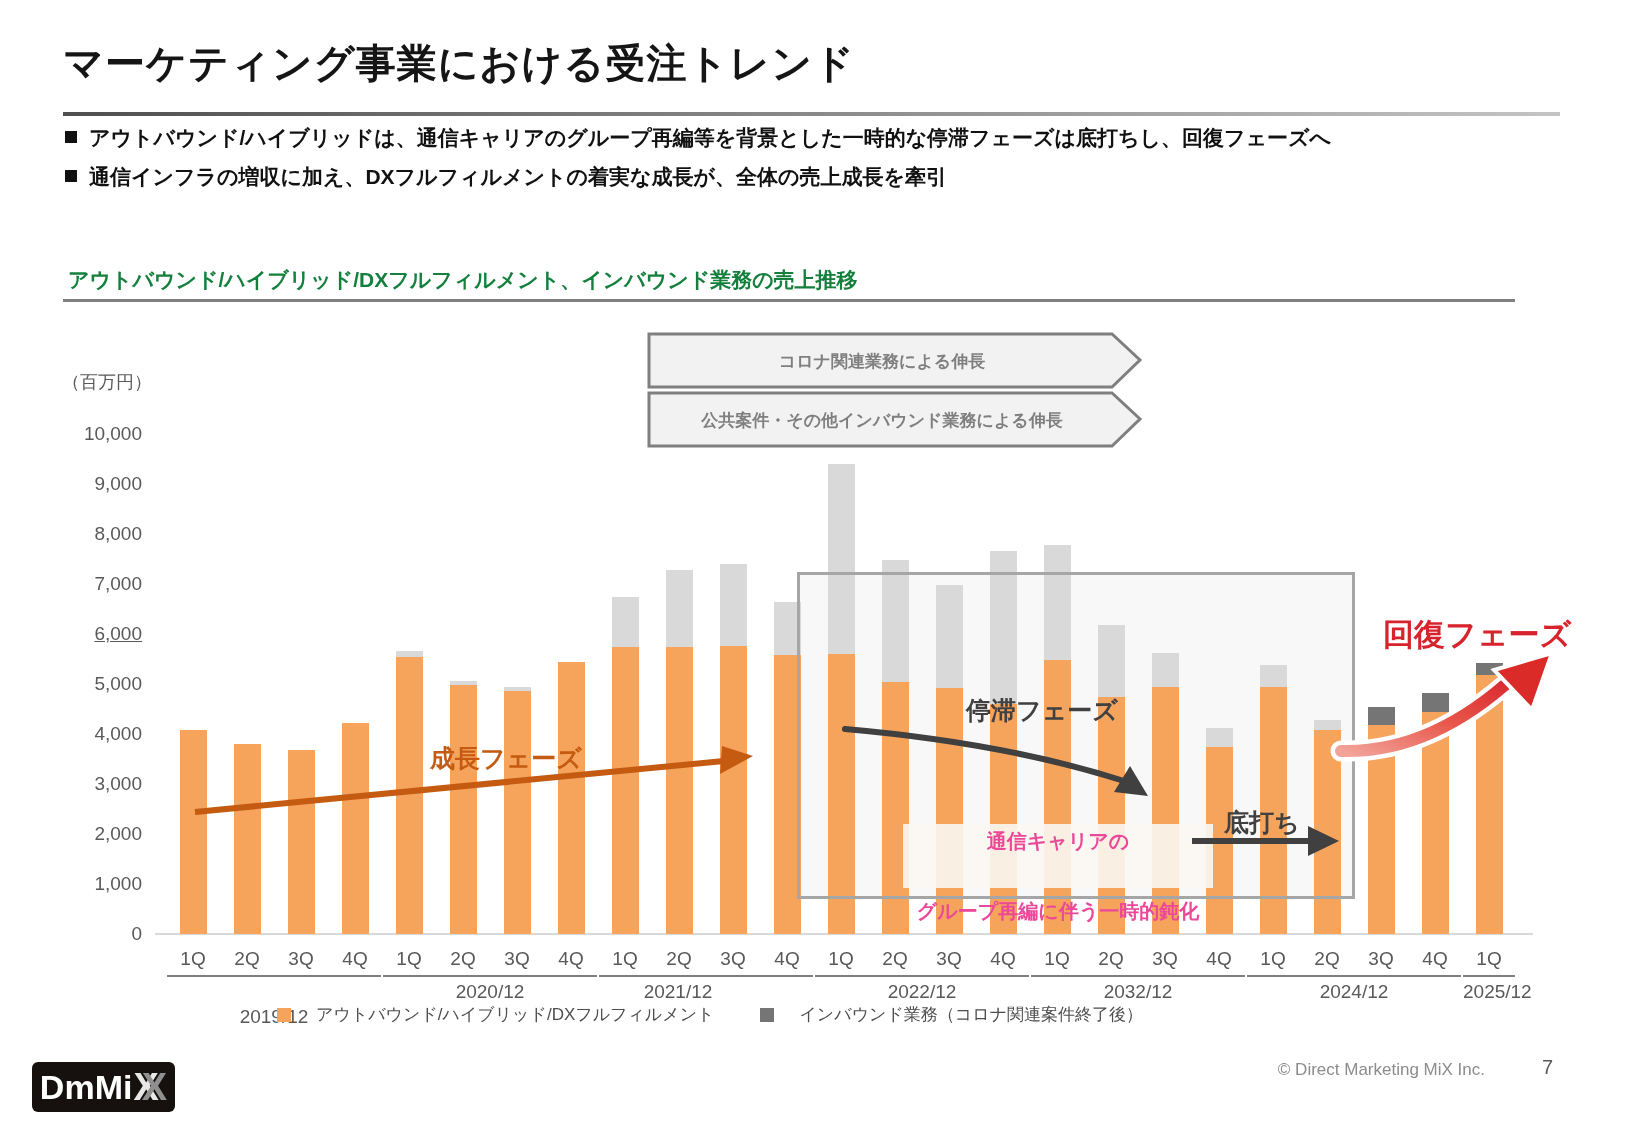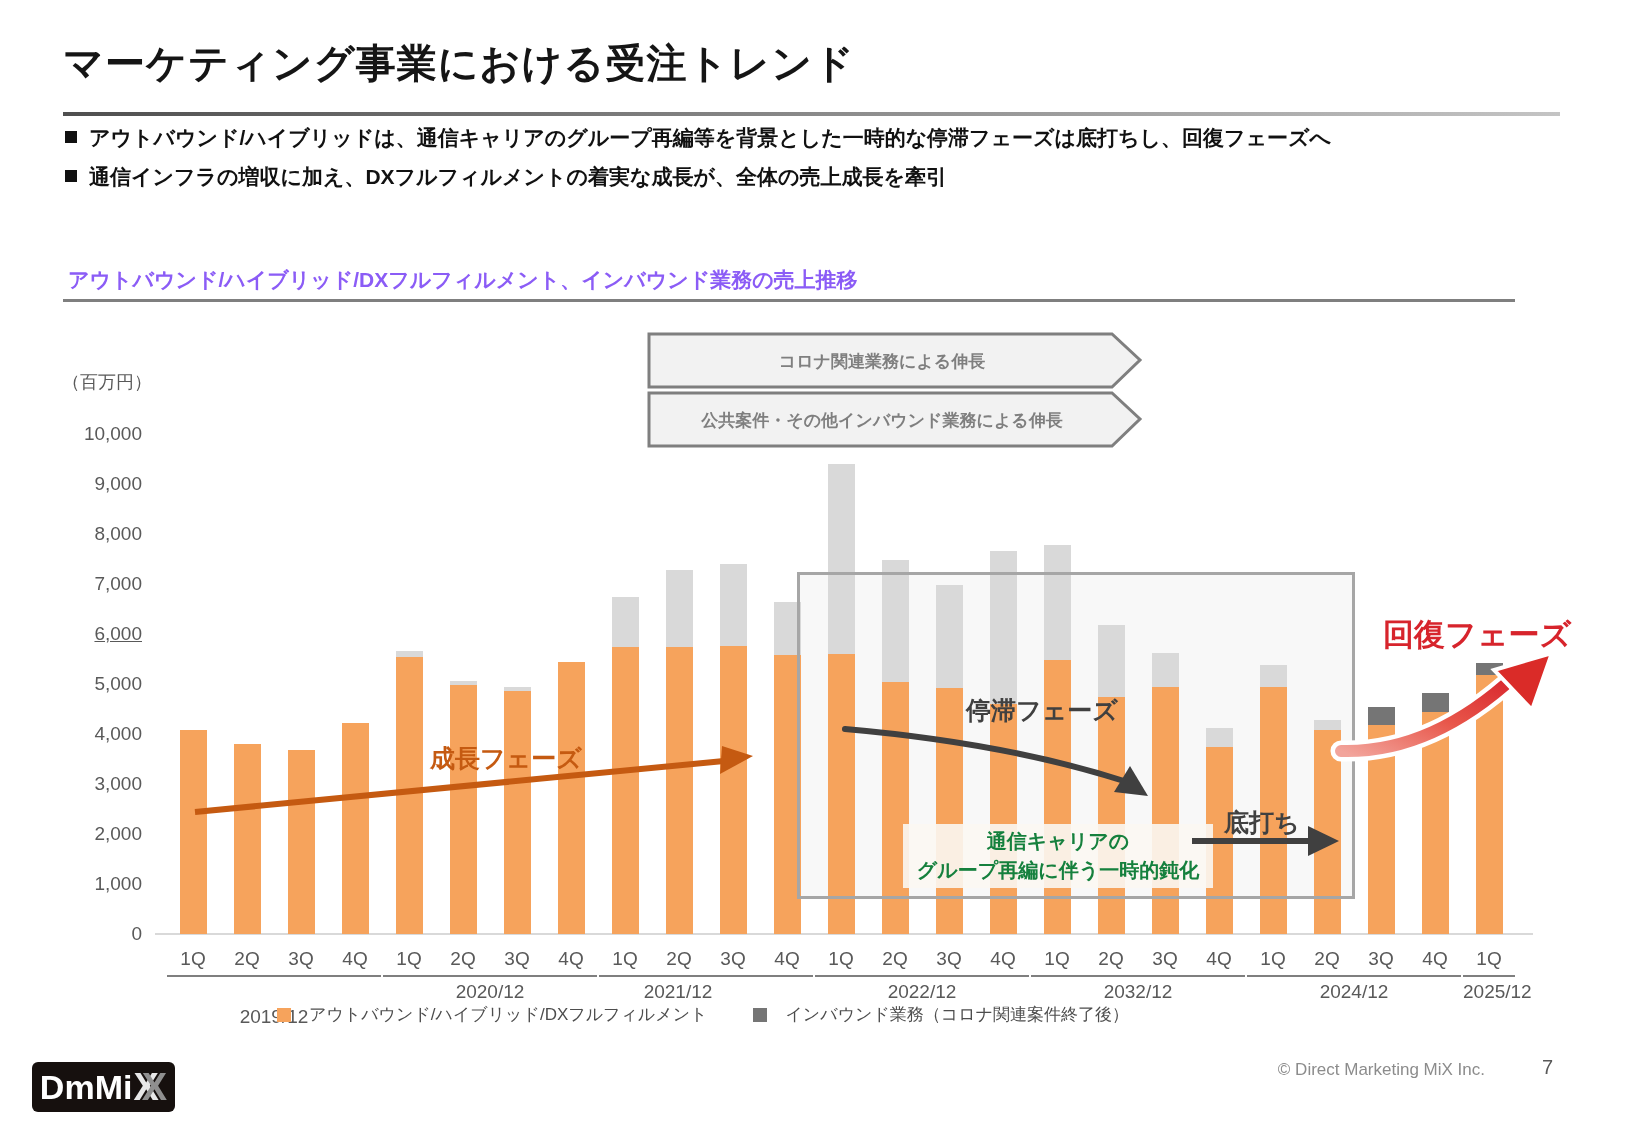--- a/index.html
+++ b/index.html
@@ -9,56 +9,56 @@
   .abs{position:absolute;}
 
   
   .title{left:63px;top:36px;font-size:40px;font-weight:bold;color:#151515;letter-spacing:1px;}
   .title-rule{left:63px;top:112px;width:1497px;height:4px;background:linear-gradient(to right,#4f4f4f,#c4c4c4);}
   .bullet-row{left:65px;display:flex;align-items:flex-start;gap:12px;}
   .bullet-sq{width:12px;height:12px;background:#111;margin-top:7px;flex:0 0 auto;}
   .bullet-txt{font-size:21px;font-weight:bold;color:#111;}
 
   
-  .section-title{left:68px;top:266px;font-size:21px;font-weight:bold;color:#8b5cf6;}
+  .section-title{left:68px;top:266px;font-size:21px;font-weight:bold;color:#15803d;}
   .section-rule{left:63px;top:299px;width:1452px;height:3px;background:#7f7f7f;}
   .unit-label{left:62px;top:370px;font-size:18px;color:#595959;}
 
   
   .ytick{width:80px;text-align:right;font-size:19px;color:#595959;line-height:22px;}
   .baseline{left:155px;top:933px;width:1378px;height:2px;background:#d9d9d9;}
   .qlabel{width:44px;text-align:center;font-size:19px;color:#595959;top:948px;}
   .ygroup-line{top:975px;height:2px;background:#7f7f7f;}
   .ylabel{top:981px;text-align:center;font-size:19px;color:#595959;}
 
   
   .bar{position:absolute;display:flex;flex-direction:column;z-index:3;}
   .seg{width:100%;flex:0 0 auto;}
 
   
   .phase-box-bg{left:797px;top:572px;width:558px;height:327px;background:rgba(130,130,130,0.055);z-index:1;}
   .phase-box-border{left:797px;top:572px;width:558px;height:327px;border:3px solid #a6a6a6;box-sizing:border-box;z-index:4;pointer-events:none;}
 
   .note-box{left:903px;top:824px;width:310px;height:64px;background:rgba(251,247,242,0.9);z-index:5;
             display:flex;flex-direction:column;justify-content:center;text-align:center;}
-  .note-box div{font-size:20px;font-weight:bold;color:#15803d;line-height:29px;}
+  .note-box div{font-size:20px;font-weight:bold;color:#ec4899;line-height:29px;margin-top:41px;}
 
   
   .ann{z-index:7;font-weight:bold;white-space:nowrap;}
   .ann-growth{left:430px;top:742px;font-size:25px;color:#c55a11;}
   .ann-stagnation{left:966px;top:694px;font-size:25px;color:#404040;}
   .ann-bottom{left:1224px;top:806px;font-size:25px;color:#404040;}
   .ann-recovery{left:1383px;top:614px;font-size:31px;color:#d7242c;}
 
   svg.overlay{position:absolute;left:0;top:0;z-index:6;pointer-events:none;}
   .banner-text{font-size:17px;font-weight:bold;fill:#7f7f7f;}
 
   
   .legend{left:277px;top:1003px;display:flex;gap:46px;z-index:3;}
-  .legend-item{display:flex;align-items:center;gap:18px;}
+  .legend-item{display:flex;align-items:center;gap:25px;}
   .legend-swatch{width:14px;height:14px;flex:0 0 auto;}
   .legend-label{font-size:17px;color:#4d4d4d;}
 
   
   .logo{left:32px;top:1062px;width:143px;height:50px;background:#16100e;border-radius:6px;
         display:flex;align-items:center;justify-content:center;}
   .logo .dm{color:#fff;font-size:34px;font-weight:bold;letter-spacing:0px;}
   .logo .xw{color:#e8e8e8;font-size:38px;font-weight:900;margin-left:1px;}
   .logo .xg{color:#8f8f8f;font-size:38px;font-weight:900;margin-left:-17px;}
   .copyright{right:140px;top:1060px;font-size:17px;color:#8c8c8c;}

